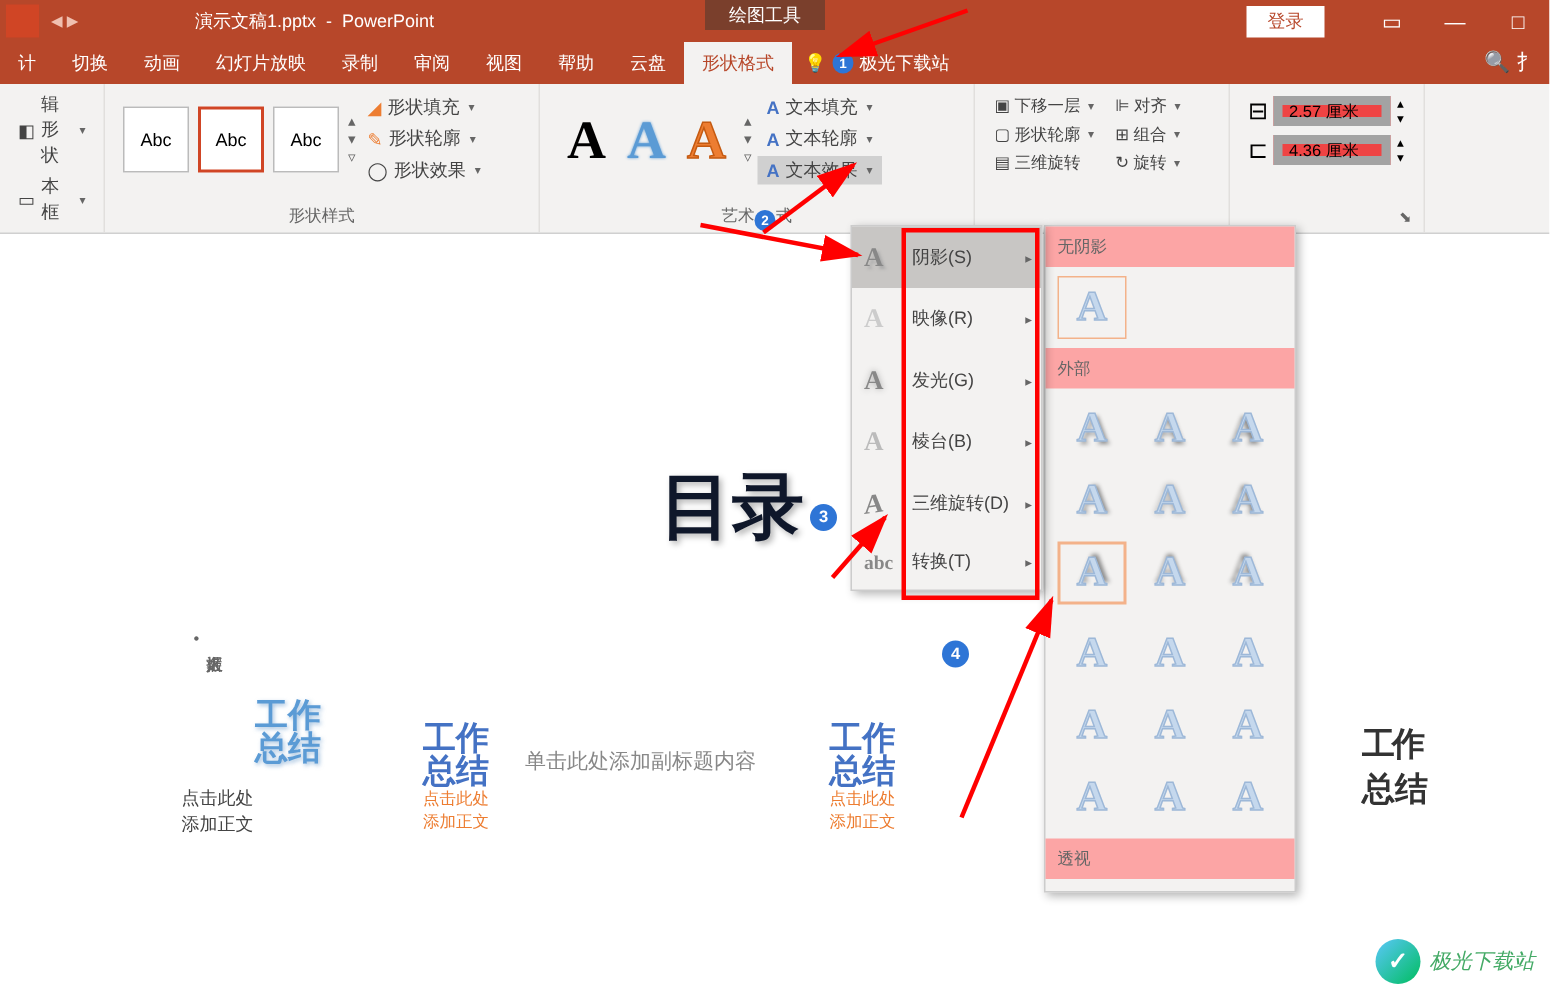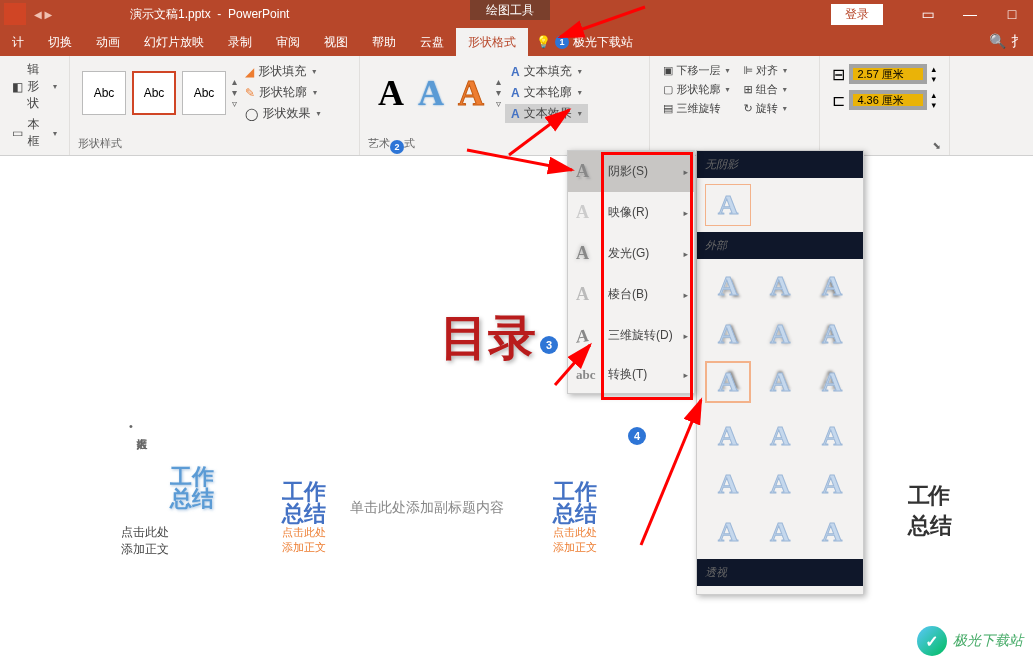--- a/index.html
+++ b/index.html
@@ -12,61 +12,61 @@
 .tb-right{position:absolute;right:0;display:flex;align-items:center;gap:0;}
 .tb-login{background:#fff;color:#b7472a;padding:2px 14px;margin-right:24px;}
 .tb-win{width:42px;height:28px;display:flex;align-items:center;justify-content:center;font-size:14px;}
 .tabbar{background:#b7472a;height:28px;display:flex;align-items:center;padding-left:0;}
 .tab{color:#fff;font-size:12px;padding:0 12px;height:28px;display:flex;align-items:center;cursor:pointer;}
 .tab.active{background:#f3f2f1;color:#b7472a;}
 .tab-tell{display:flex;align-items:center;gap:4px;color:#fff;font-size:12px;margin-left:8px;}
 .bulb{width:14px;height:14px;background:#2e75d6;border-radius:50%;color:#fff;display:flex;align-items:center;justify-content:center;font-size:9px;font-weight:bold;}
 .ribbon{background:#f3f2f1;height:100px;border-bottom:1px solid #d0d0d0;display:flex;position:relative;}
 .rgroup{border-right:1px solid #e1dfdd;padding:4px 8px;display:flex;flex-direction:column;justify-content:space-between;position:relative;}
-.rgroup-label{text-align:left;font-size:11px;color:#666;padding-top:2px;}
+.rgroup-label{text-align:center;font-size:11px;color:#666;padding-top:2px;}
 .shapes-col{display:flex;flex-direction:column;gap:2px;font-size:12px;color:#444;}
 .shapes-row{display:flex;align-items:center;gap:4px;padding:1px 4px;}
 .mini-icon{width:14px;height:14px;display:inline-block;}
 .style-boxes{display:flex;gap:6px;padding:4px;}
 .style-box{width:44px;height:44px;border:1px solid #bbb;display:flex;align-items:center;justify-content:center;font-size:12px;background:#fff;}
 .style-box.sel{border:2px solid #d04525;}
 .shape-btns{display:flex;flex-direction:column;gap:2px;font-size:12px;color:#444;padding:2px;}
 .shape-btn{display:flex;align-items:center;gap:4px;padding:1px 4px;}
 .wa-styles{display:flex;gap:14px;padding:6px 10px;}
 .wa-a{font-size:36px;font-weight:bold;font-family:"Times New Roman",serif;}
 .wa1{color:#000;}
 .wa2{color:#5b9bd5;text-shadow:0 0 2px #5b9bd5;}
 .wa3{color:#ed7d31;-webkit-text-stroke:1px #c55a11;}
 .text-btns{display:flex;flex-direction:column;gap:2px;font-size:12px;color:#444;padding:2px;}
 .text-btn{display:flex;align-items:center;gap:4px;padding:1px 6px;}
 .text-btn.hover{background:#d0d0d0;}
 .arrange-col{display:flex;flex-direction:column;gap:2px;font-size:11px;color:#444;}
 .arrange-row{display:flex;align-items:center;gap:3px;padding:1px 3px;}
 .size-col{display:flex;flex-direction:column;gap:6px;padding:4px;}
 .size-input{display:flex;align-items:center;gap:4px;}
-.size-field{width:78px;height:20px;border:4px solid #a3a3a3;background:#eab308;font-size:11px;padding:0 4px;display:flex;align-items:center;}
+.size-field{width:78px;height:20px;border:6px solid #a3a3a3;background:#ef4444;font-size:11px;padding:0 4px;display:flex;align-items:center;}
 .slide-area{background:#fff;position:absolute;top:156px;left:0;right:0;bottom:0;}
 .text-effects-menu{position:absolute;left:567px;top:150px;width:128px;background:#f3f2f1;border:1px solid #ccc;box-shadow:2px 2px 6px rgba(0,0,0,0.3);z-index:10;}
 .te-item{display:flex;align-items:center;gap:8px;padding:10px 8px;font-size:12px;color:#444;position:relative;}
 .te-item.hover{background:#c8c6c4;}
 .te-icon{width:24px;font-size:18px;font-weight:bold;color:#888;font-family:"Times New Roman",serif;}
 .te-arrow{position:absolute;right:6px;font-size:9px;color:#666;}
 .red-box{position:absolute;left:601px;top:152px;width:92px;height:248px;border:3px solid red;z-index:20;pointer-events:none;}
 .shadow-panel{position:absolute;left:696px;top:150px;width:168px;background:#f3f2f1;border:1px solid #ccc;box-shadow:2px 2px 6px rgba(0,0,0,0.3);z-index:9;padding-bottom:8px;}
-.sp-header{font-size:11px;color:#666;padding:6px 8px;background:#0f172a;font-style:italic;}
+.sp-header{font-size:11px;color:#666;padding:6px 8px;background:#fca5a5;}
 .sp-none{padding:6px 8px;}
 .sp-a-box{width:46px;height:42px;border:1px solid #f3b28a;display:flex;align-items:center;justify-content:center;}
 .sp-a{font-size:28px;font-weight:bold;font-family:"Times New Roman",serif;color:#c5d8ed;-webkit-text-stroke:1px #9db8d8;}
 .sp-grid{display:flex;flex-wrap:wrap;gap:6px;padding:6px 8px;}
 .sp-cell{width:46px;height:42px;display:flex;align-items:center;justify-content:center;}
 .sp-cell.sel{border:2px solid #f3b28a;}
 .num-badge{width:18px;height:18px;background:#2e75d6;border-radius:50%;color:#fff;display:flex;align-items:center;justify-content:center;font-size:11px;font-weight:bold;position:absolute;z-index:30;}
 .red-arrow{position:absolute;z-index:25;pointer-events:none;}
 .slide-content{position:absolute;}
-.mulu{font-size:48px;font-weight:bold;color:#b91c1c;text-shadow:2px 2px 4px rgba(0,0,0,0.3);font-family:"SimHei",sans-serif;}
+.mulu{font-size:48px;font-weight:bold;color:#0f172a;text-shadow:2px 2px 4px rgba(0,0,0,0.3);font-family:"SimHei",sans-serif;}
 .workbox{position:absolute;font-size:12px;}
 .wb-title{color:#5b9bd5;font-size:22px;font-weight:bold;line-height:1;}
 .wb-sub{color:#ed7d31;font-size:11px;}
 .subtitle-ph{color:#888;font-size:14px;}
 .watermark{position:absolute;right:10px;bottom:6px;display:flex;align-items:center;gap:6px;z-index:40;}
 .wm-icon{width:30px;height:30px;border-radius:50%;background:linear-gradient(135deg,#5ac8fa,#00bd5f);display:flex;align-items:center;justify-content:center;color:#fff;font-size:16px;font-weight:bold;}
 .wm-text{font-size:14px;color:#4a6;font-style:italic;}
 .dd{font-size:8px;color:#666;margin-left:2px;}
 </style>
 </head>

